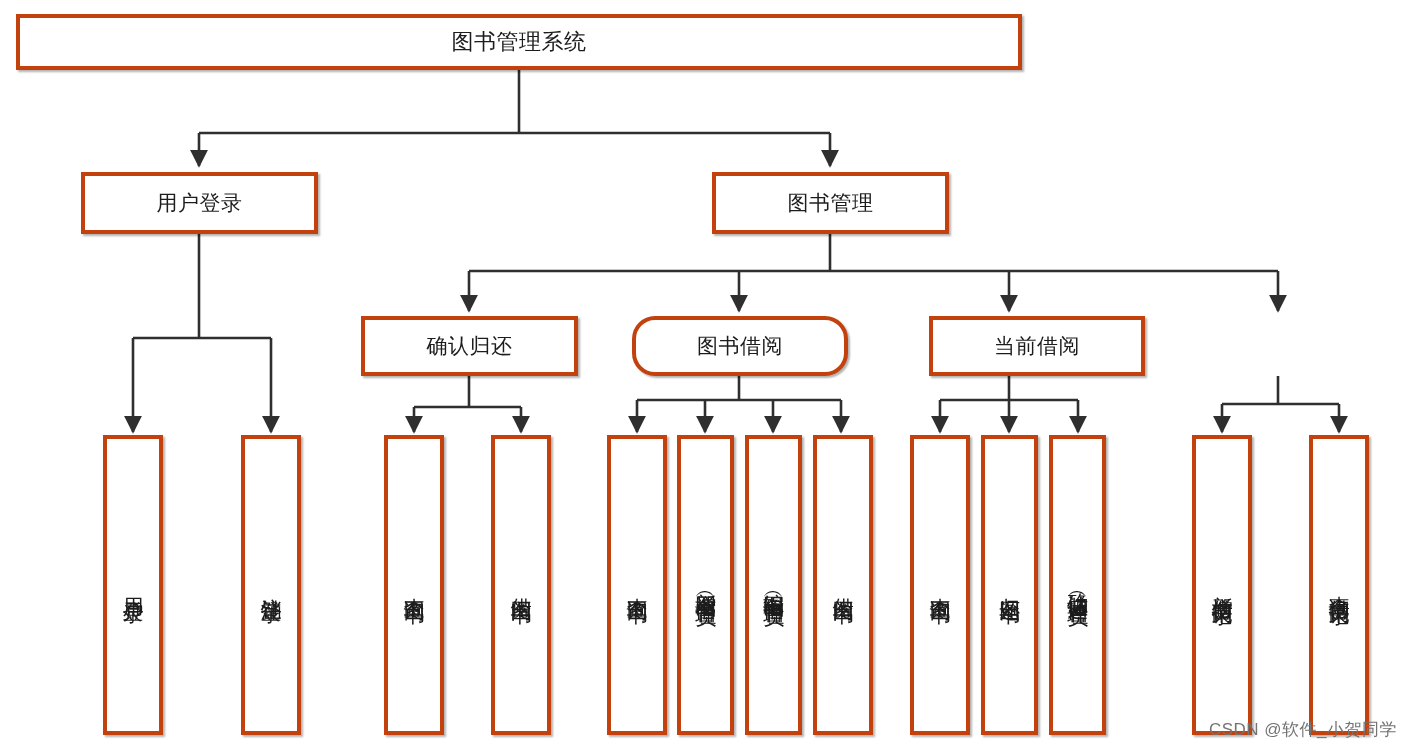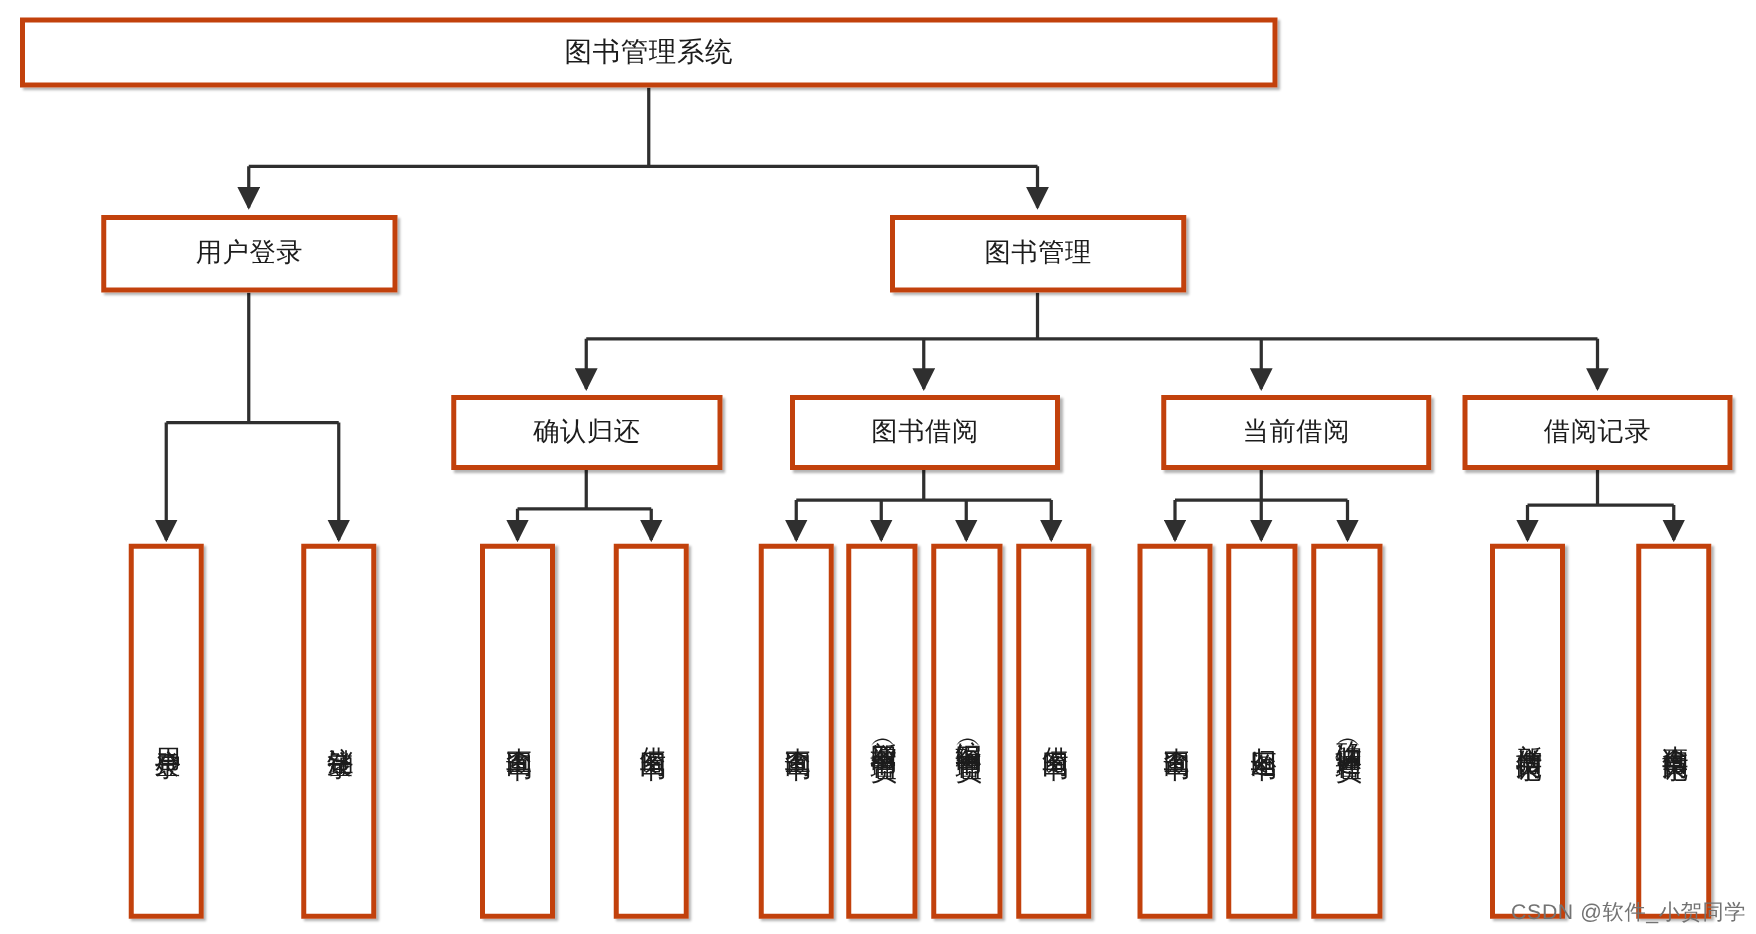--- a/index.html
+++ b/index.html
@@ -139,29 +139,26 @@
   <div class="node horiz" style="left:81px; top:172px; width:237px; height:62px;">
     <span class="node-label">用户登录</span>
   </div>
   <div class="node horiz" style="left:712px; top:172px; width:237px; height:62px;">
     <span class="node-label">图书管理</span>
   </div>
 
   <div class="node horiz" style="left:361px; top:316px; width:217px; height:60px;">
     <span class="node-label">确认归还</span>
   </div>
-  <div class="node horiz" style="left:632px; top:316px; width:216px; height:60px;">
+  <div class="node horiz" style="left:632px; top:316px; width:216px; height:60px;border-radius:23px;">
     <span class="node-label">图书借阅</span>
   </div>
   <div class="node horiz" style="left:901px; top:316px; width:216px; height:60px;margin-left:28px;">
     <span class="node-label">当前借阅</span>
   </div>
-  <div class="node horiz" style="left:1170px; top:316px; width:216px; height:60px;">
-    <span class="node-label">借阅记录</span>
-  </div>
 
   <div class="node leaf" style="left:103px; top:435px; width:60px; height:300px;">
     <span class="node-label">用户登录</span>
   </div>
   <div class="node leaf" style="left:241px; top:435px; width:60px; height:300px;">
     <span class="node-label">注销登录</span>
   </div>
 
   <div class="node leaf" style="left:384px; top:435px; width:60px; height:300px;">
     <span class="node-label">查询图书</span>

